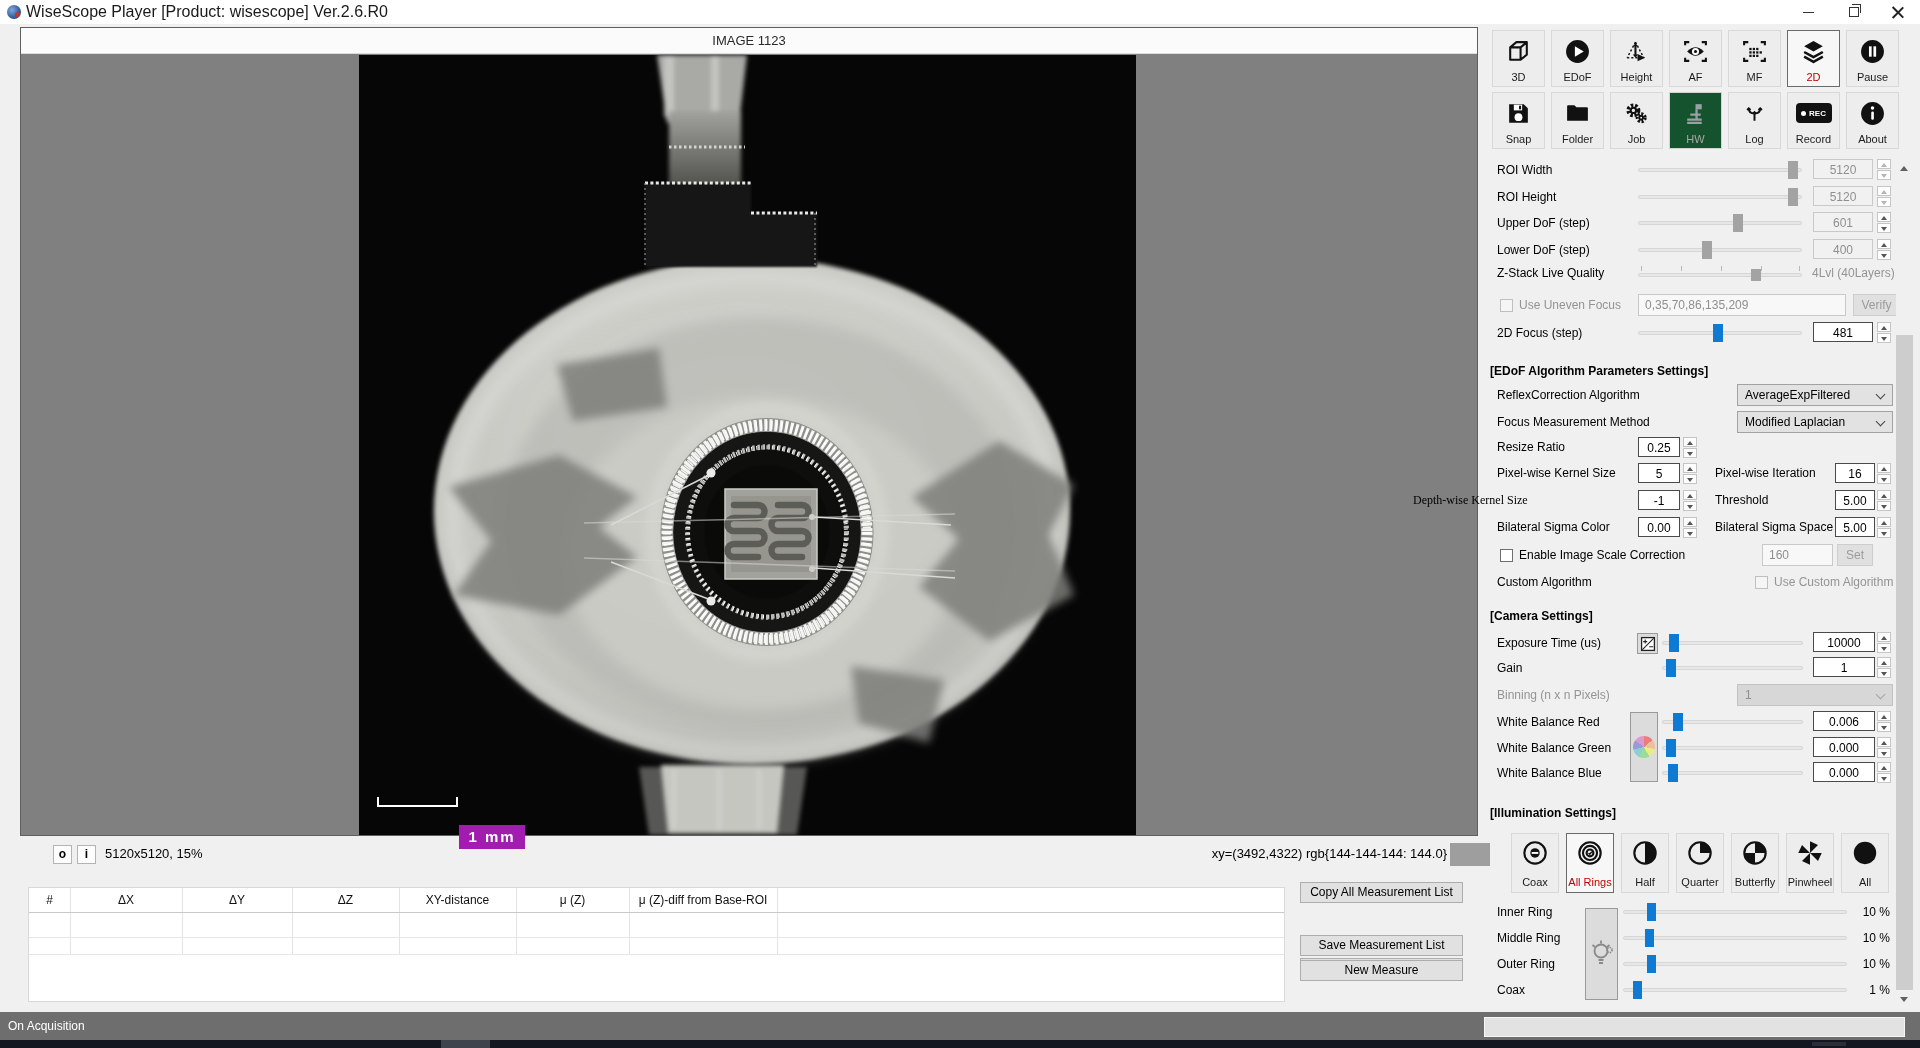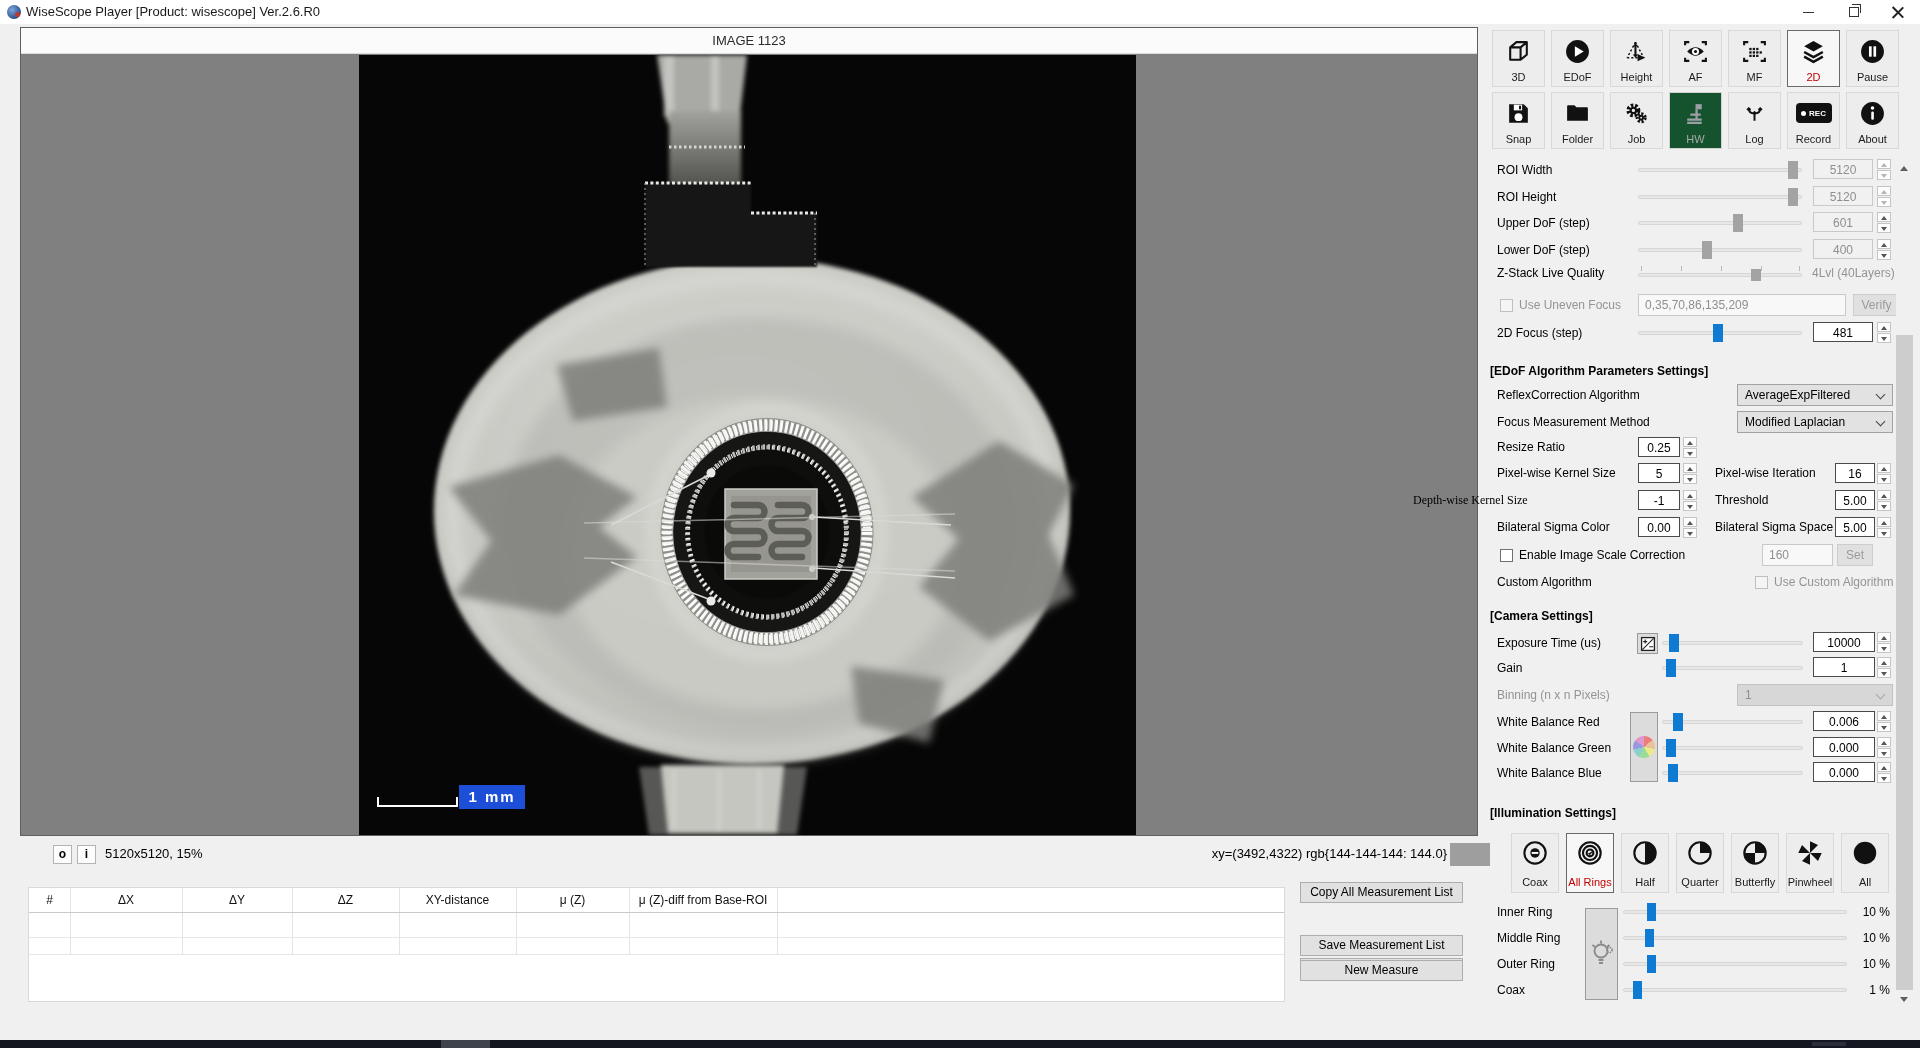--- a/index.html
+++ b/index.html
@@ -1,37 +1,37 @@
 <!DOCTYPE html>
 <html><head>
 <meta charset="utf-8">
 <style>
   html,body{margin:0;padding:0;background:#222;}
   .app{position:relative;width:1920px;height:1048px;background:#f0f0f0;overflow:hidden;
        font-family:"Liberation Sans","DejaVu Sans",sans-serif;font-size:12px;color:#000;}
   
   .titlebar{position:absolute;left:0;top:0;width:1920px;height:24px;background:#ffffff;}
-  .apptitle{position:absolute;left:26px;top:0;height:24px;line-height:24px;font-size:13px;color:#1a1a1a;white-space:nowrap;}
+  .apptitle{position:absolute;left:26px;top:0;height:24px;line-height:24px;font-size:16px;color:#1a1a1a;white-space:nowrap;}
   .appicon{position:absolute;left:7px;top:5px;width:14px;height:14px;border-radius:50%;
            background:radial-gradient(circle at 35% 35%, #7fa8dc 0%, #274f8f 70%, #15305e 100%);}
   .appicon::after{content:"";position:absolute;right:1px;bottom:2px;width:5px;height:5px;border-radius:50%;background:#c0392b;}
   .wbtn{position:absolute;top:0;height:24px;width:45px;}
   .wglyph-min{position:absolute;left:17px;top:12px;width:11px;height:0;border-top:1.6px solid #333;}
   .wglyph-restore{position:absolute;left:18px;top:7px;width:8px;height:8px;border:1.2px solid #333;background:#fff;}
   .wglyph-restore::before{content:"";position:absolute;left:2px;top:-4px;width:8px;height:8px;border:1.2px solid #333;border-bottom:none;border-left:none;}
   .wglyph-close{position:absolute;left:16px;top:6px;width:12px;height:12px;}
   .wglyph-close::before,.wglyph-close::after{content:"";position:absolute;left:5px;top:-1px;width:1.6px;height:15px;background:#222;}
   .wglyph-close::before{transform:rotate(45deg);} .wglyph-close::after{transform:rotate(-45deg);}
   
   .image-panel{position:absolute;left:20px;top:27px;width:1458px;height:809px;border:1px solid #5f5f5f;background:#808080;box-sizing:border-box;}
   .img-head{position:absolute;left:0;top:0;width:100%;height:25px;background:#fbfbfb;border-bottom:1px solid #dcdcdc;
             text-align:center;line-height:25px;font-size:13px;color:#2a2a2a;}
   .photo-wrap{position:absolute;left:338px;top:27px;width:777px;height:780px;background:#060606;}
   .photo-wrap svg{display:block;width:777px;height:780px;}
-  .scalebar-label{position:absolute;left:100px;top:730px;width:66px;height:24px;background:#1d4ed8;color:#fff;
+  .scalebar-label{position:absolute;left:100px;top:770px;width:66px;height:24px;background:#a21caf;color:#fff;
                   font-weight:bold;font-size:15px;text-align:center;line-height:24px;letter-spacing:2px;}
   
   .vsbtn{position:absolute;width:19px;height:19px;background:#fdfdfd;border:1px solid #b4b4b4;box-sizing:border-box;
          text-align:center;line-height:17px;font-size:12px;font-weight:bold;}
   .vstext{position:absolute;font-size:13px;line-height:20px;white-space:nowrap;}
   .corner-block{position:absolute;left:1450px;top:843px;width:40px;height:23px;background:#9e9e9e;}
   
   .lbl{position:absolute;height:22px;line-height:22px;font-size:12px;white-space:nowrap;}
   .gray{color:#949494;}
   .shead{position:absolute;height:20px;line-height:20px;font-size:12px;font-weight:bold;white-space:nowrap;}
@@ -705,18 +705,22 @@
     <div class="hline" style="top:24px;background:#c9c9c9;"></div>
     <div class="hline" style="top:49px;"></div>
     <div class="hline" style="top:66px;"></div>
   </div>
 
   <div class="mbtn" style="top:882px;">Copy All Measurement List</div>
   <div class="mbtn" style="top:958px;">Copy Only Data</div>
   <div class="mbtn" style="top:935px;">Save Measurement List</div>
   <div class="mbtn" style="top:960px;">New Measure</div>
 
+  <div class="statusbar">
+    <div class="status-text">On Acquisition</div>
+    <div class="status-box"></div>
+  </div>
   <div class="taskbar">
     <div class="task-seg"></div>
     <div class="task-clock"></div>
   </div>
 
 </div>
 
 </body></html>

